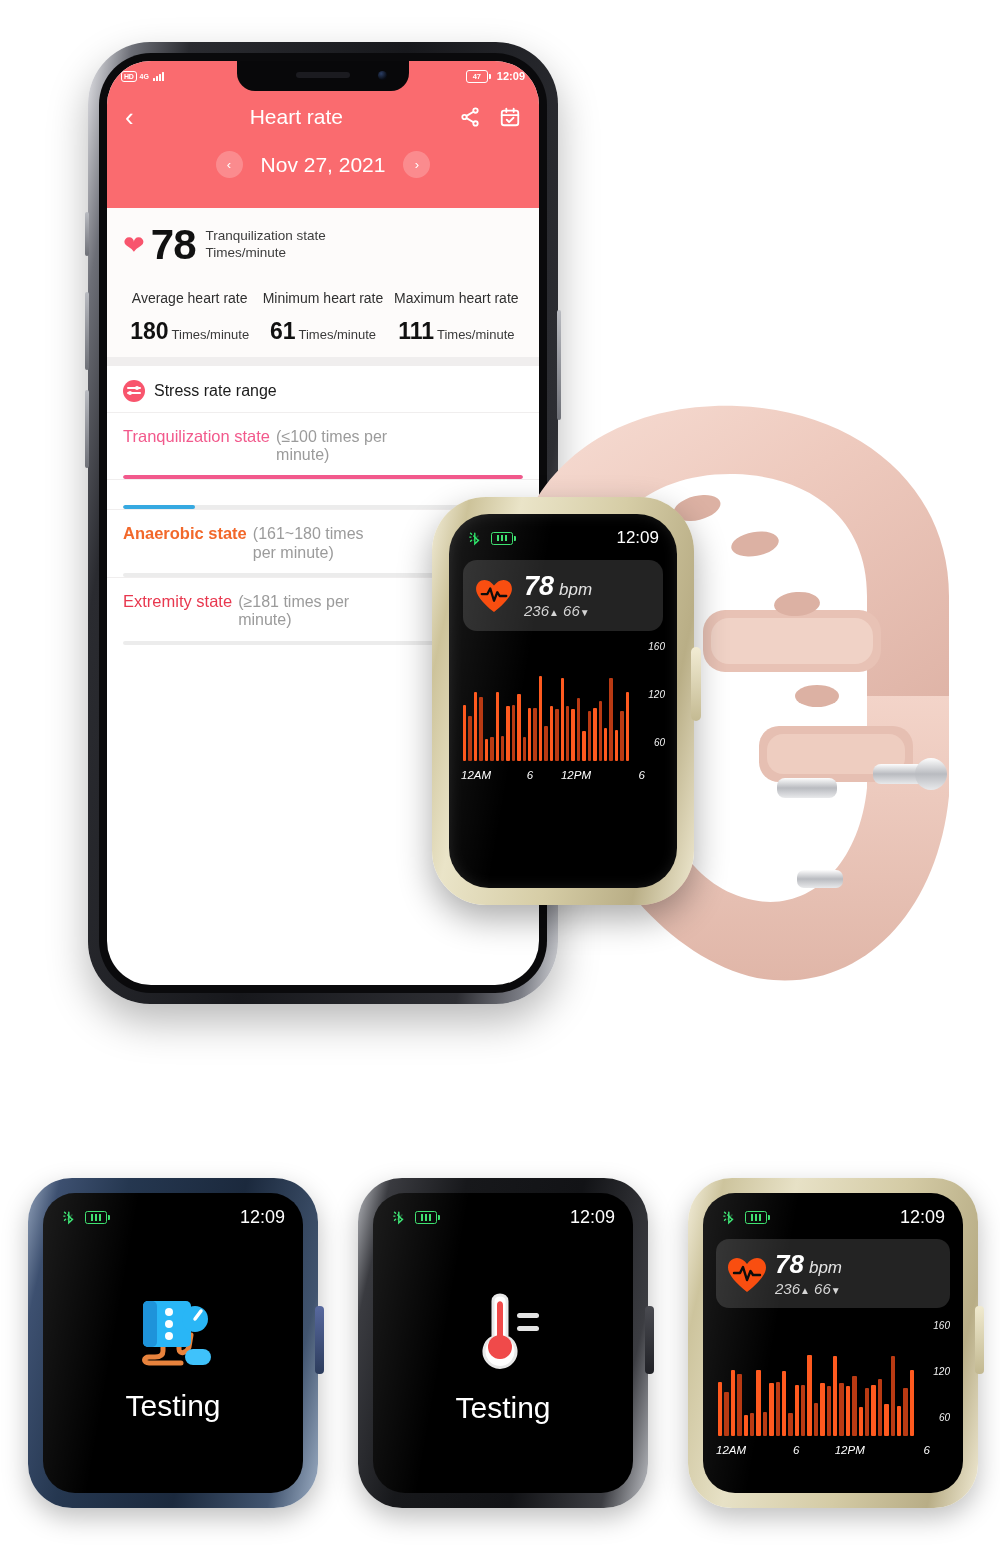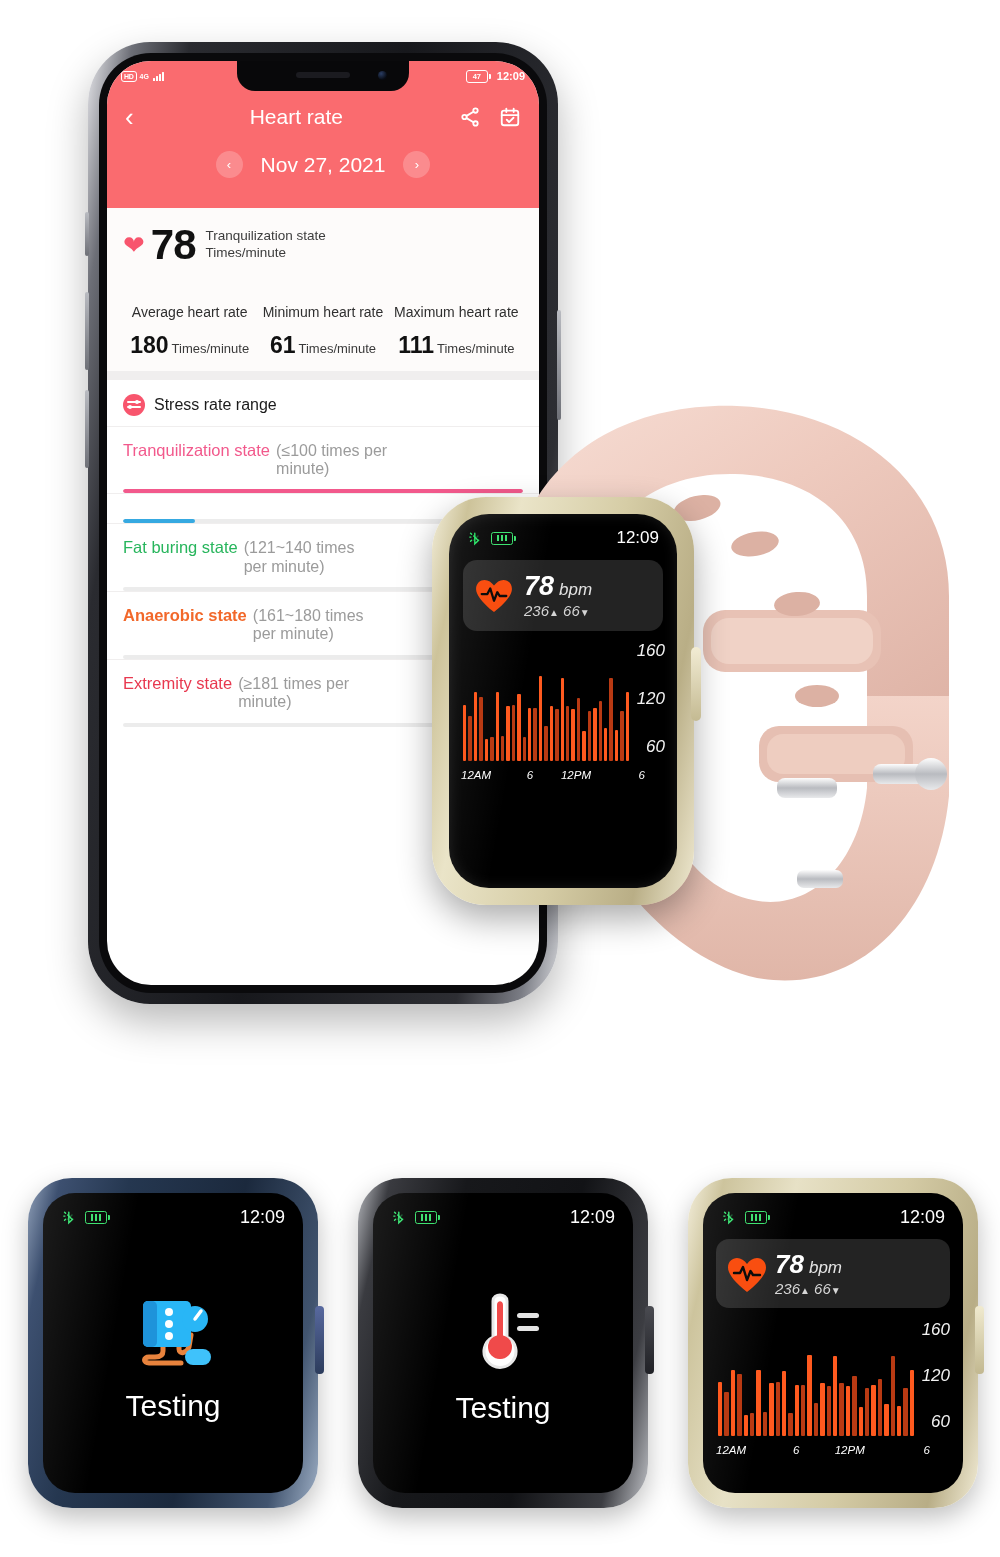--- a/index.html
+++ b/index.html
@@ -66,21 +66,21 @@
   .date-arrow{width:27px;height:27px;border-radius:50%;background:rgba(255,255,255,.22);
     display:flex;align-items:center;justify-content:center;font-size:13px;cursor:pointer;}
   .date-text{font-size:21px;font-weight:400;}
 
   
   .summary{background:#fdfbfa;padding:16px 16px 12px;}
   .sum-top{display:flex;align-items:center;gap:6px;}
   .hr-heart{color:#f8556d;font-size:26px;line-height:1;}
   .hr-big{font-size:42px;font-weight:700;color:#111;letter-spacing:-1px;line-height:1;}
   .hr-side{font-size:13.5px;color:#3c3c3c;line-height:1.25;margin-left:4px;}
-  .sum-cols{display:flex;margin-top:38px;}
+  .sum-cols{display:flex;margin-top:24px;}
   .sum-col{flex:1;text-align:center;}
   .sum-label{font-size:14px;color:#2f2f2f;line-height:1.25;}
   .sum-val{margin-top:10px;white-space:nowrap;}
   .sum-val b{font-size:23px;font-weight:700;color:#111;}
   .sum-val span{font-size:13px;color:#3a3a3a;margin-left:3px;}
   .div-gap{height:9px;background:#f0eeee;}
 
   
   .range-head{display:flex;align-items:center;gap:9px;padding:14px 16px 10px;}
   .range-ico{width:22px;height:22px;border-radius:50%;background:#f8556d;position:relative;}
@@ -121,21 +121,21 @@
   .w-time{margin-left:auto;color:#fff;font-size:17px;font-weight:400;}
   .w-card{margin:12px 14px 0;background:#232323;border-radius:14px;padding:11px 12px;
     display:flex;align-items:center;gap:11px;}
   .w-heart{width:38px;height:34px;position:relative;flex:0 0 auto;}
   .w-card-txt .l1{color:#fff;display:flex;align-items:baseline;gap:5px;}
   .w-card-txt .l1 b{font-size:27px;font-weight:700;font-style:italic;}
   .w-card-txt .l1 span{font-size:17px;font-style:italic;color:#e2e2e2;}
   .w-card-txt .l2{color:#d4d4d4;font-size:15px;font-style:italic;margin-top:2px;}
   .w-card-txt .l2 .ar{font-size:10px;font-style:normal;}
   .w-chart{position:relative;margin:10px 12px 0;height:140px;}
-  .w-ylab{position:absolute;right:0;color:#f2f2f2;font-size:17px;font-style:italic;text-align:center;}
+  .w-ylab{position:absolute;right:0;color:#f2f2f2;font-size:10px;font-style:italic;text-align:center;}
   .w-bars{position:absolute;left:2px;right:36px;bottom:20px;top:18px;
     display:flex;align-items:flex-end;gap:2px;}
   .w-bars i{flex:1;border-radius:1px;display:block;}
   .w-xlab{position:absolute;left:0;right:0;bottom:0;display:flex;color:#fff;
     font-size:11.5px;font-style:italic;}
   .w-xlab span{flex:1;margin-top:39px;}
   .w-xlab span:nth-child(2){text-align:center;}
   .w-xlab span:nth-child(3){text-align:center;}
   .w-xlab span:nth-child(4){text-align:right;padding-right:20px;}
 
@@ -276,30 +276,20 @@
               <span class="ri-desc">(≤100 times per minute)</span>
               <span class="ri-pct"></span>
             </div>
             <div class="ri-bar">
               <span style="width: 100%; background: rgb(242, 89, 140);"></span>
             </div>
           </div>
           <div class="range-item">
             <div class="ri-bar">
               <span style="width: 18%; background: rgb(54, 169, 225);"></span>
-            </div>
-          </div>
-          <div class="range-item">
-            <div class="ri-top">
-              <span class="ri-name" style="color: rgb(39, 181, 92);">Fat buring state</span>
-              <span class="ri-desc">(121~140 times per minute)</span>
-              <span class="ri-pct"></span>
-            </div>
-            <div class="ri-bar">
-              <span style="width: 0%; background: rgb(39, 181, 92);"></span>
             </div>
           </div>
           <div class="range-item">
             <div class="ri-top">
               <span class="ri-name" style="color: rgb(242, 104, 42); font-weight: bold;">Anaerobic state</span>
               <span class="ri-desc">(161~180 times per minute)</span>
               <span class="ri-pct"></span>
             </div>
             <div class="ri-bar">
               <span style="width: 0%; background: rgb(242, 104, 42);"></span>

